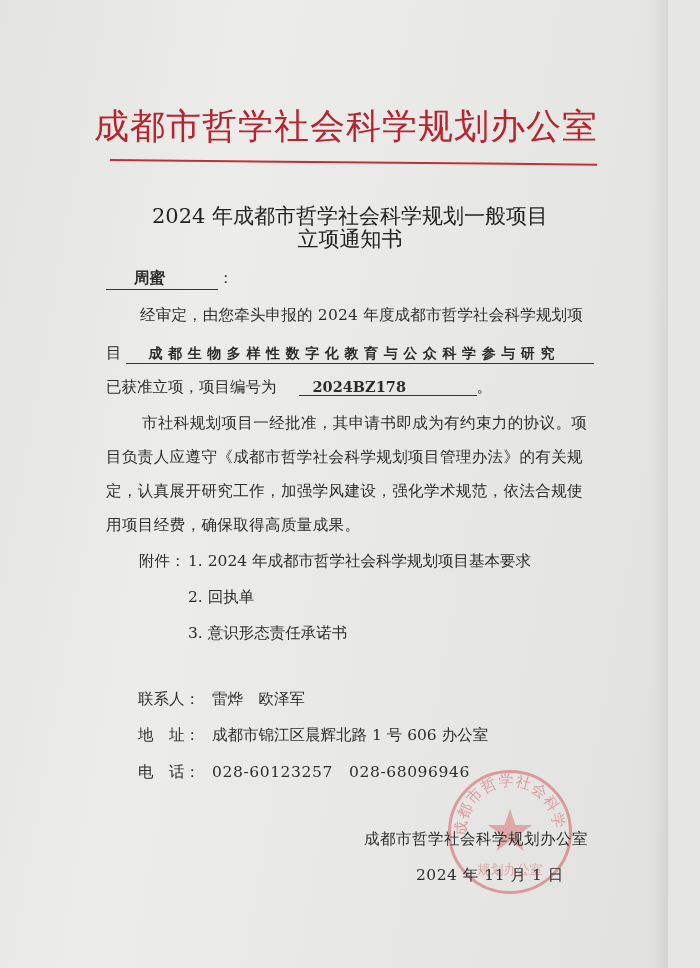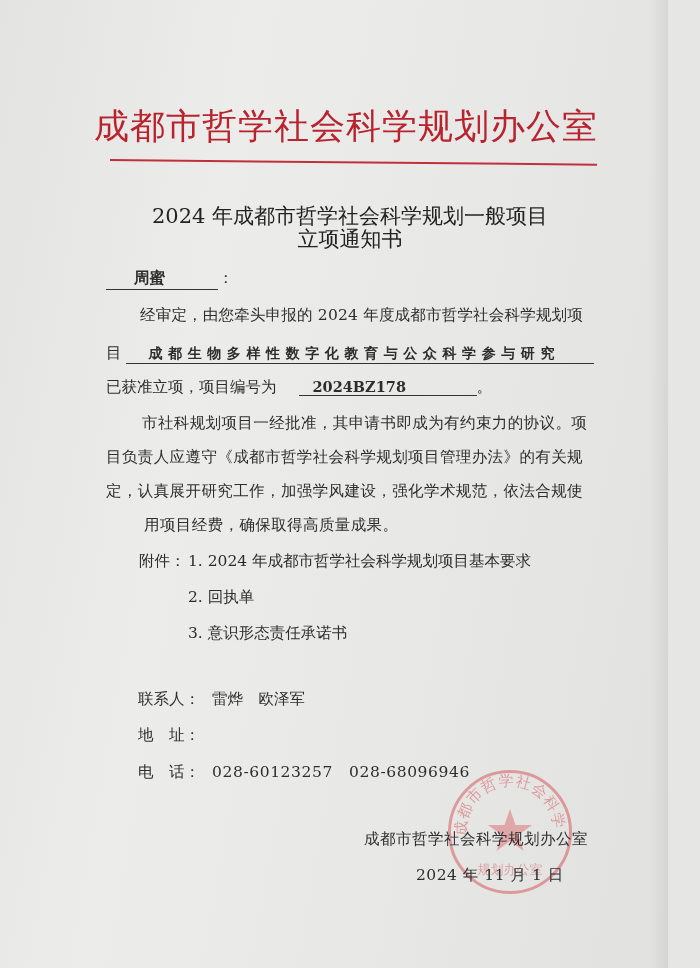--- a/index.html
+++ b/index.html
@@ -71,30 +71,31 @@
     <span class="ul bold" style="width:468px; padding-left:22px; box-sizing:border-box; letter-spacing:5.6px; font-size:14px;">成都生物多样性数字化教育与公众科学参与研究</span>
   </div>
 
   <div class="text" style="left:106px; top:377px;">
     <span>已获准立项，项目编号为</span><span class="ul bold" style="width:178px; padding-left:14px; box-sizing:border-box; font-size:14.5px;margin-left:22px;">2024BZ178</span><span>。</span>
   </div>
 
   <div class="text" style="left:142px; top:413px; letter-spacing:0.4px;">市社科规划项目一经批准，其申请书即成为有约束力的协议。项</div>
   <div class="text" style="left:106px; top:447px; letter-spacing:0.4px;">目负责人应遵守《成都市哲学社会科学规划项目管理办法》的有关规</div>
   <div class="text" style="left:106px; top:481px; letter-spacing:0.4px;text-align:center;">定，认真展开研究工作，加强学风建设，强化学术规范，依法合规使</div>
-  <div class="text" style="left:106px; top:515px; letter-spacing:0.4px;margin-left:38px;">用项目经费，确保取得高质量成果。</div>
+  <div class="text" style="left:106px; top:515px; letter-spacing:0.4px;">用项目经费，确保取得高质量成果。</div>
 
   <div class="text" style="left:139px; top:551px;">附件：</div>
   <div class="text" style="left:188px; top:551px;">1. 2024 年成都市哲学社会科学规划项目基本要求</div>
   <div class="text" style="left:188px; top:587px;">2. 回执单</div>
   <div class="text" style="left:188px; top:623px;">3. 意识形态责任承诺书</div>
 
   <div class="text" style="left:138px; top:689px;">联系人：</div>
   <div class="text" style="left:212px; top:689px;">雷烨　欧泽军</div>
   <div class="text" style="left:138px; top:725px;">地　址：</div>
+  <div class="text" style="left:212px; top:725px;">成都市锦江区晨辉北路 1 号 606 办公室</div>
   <div class="text" style="left:138px; top:762px;">电　话：</div>
   <div class="text" style="left:212px; top:762px; letter-spacing:0.6px;">028-60123257　028-68096946</div>
 
   <div class="stamp">
     <svg width="118" height="118" viewBox="0 0 118 118">
       <polygon points="59,36 64.5,52 81,52 67.5,62 72.5,78 59,68 45.5,78 50.5,62 37,52 53.5,52" fill="rgba(214,90,95,0.45)"></polygon>
       <defs>
         <path id="arcTop" d="M 16,66 A 44,44 0 1,1 102,66"></path>
       </defs>
       <text font-size="15" fill="rgba(214,90,95,0.55)" font-family="DejaVu Serif, serif" letter-spacing="1">

